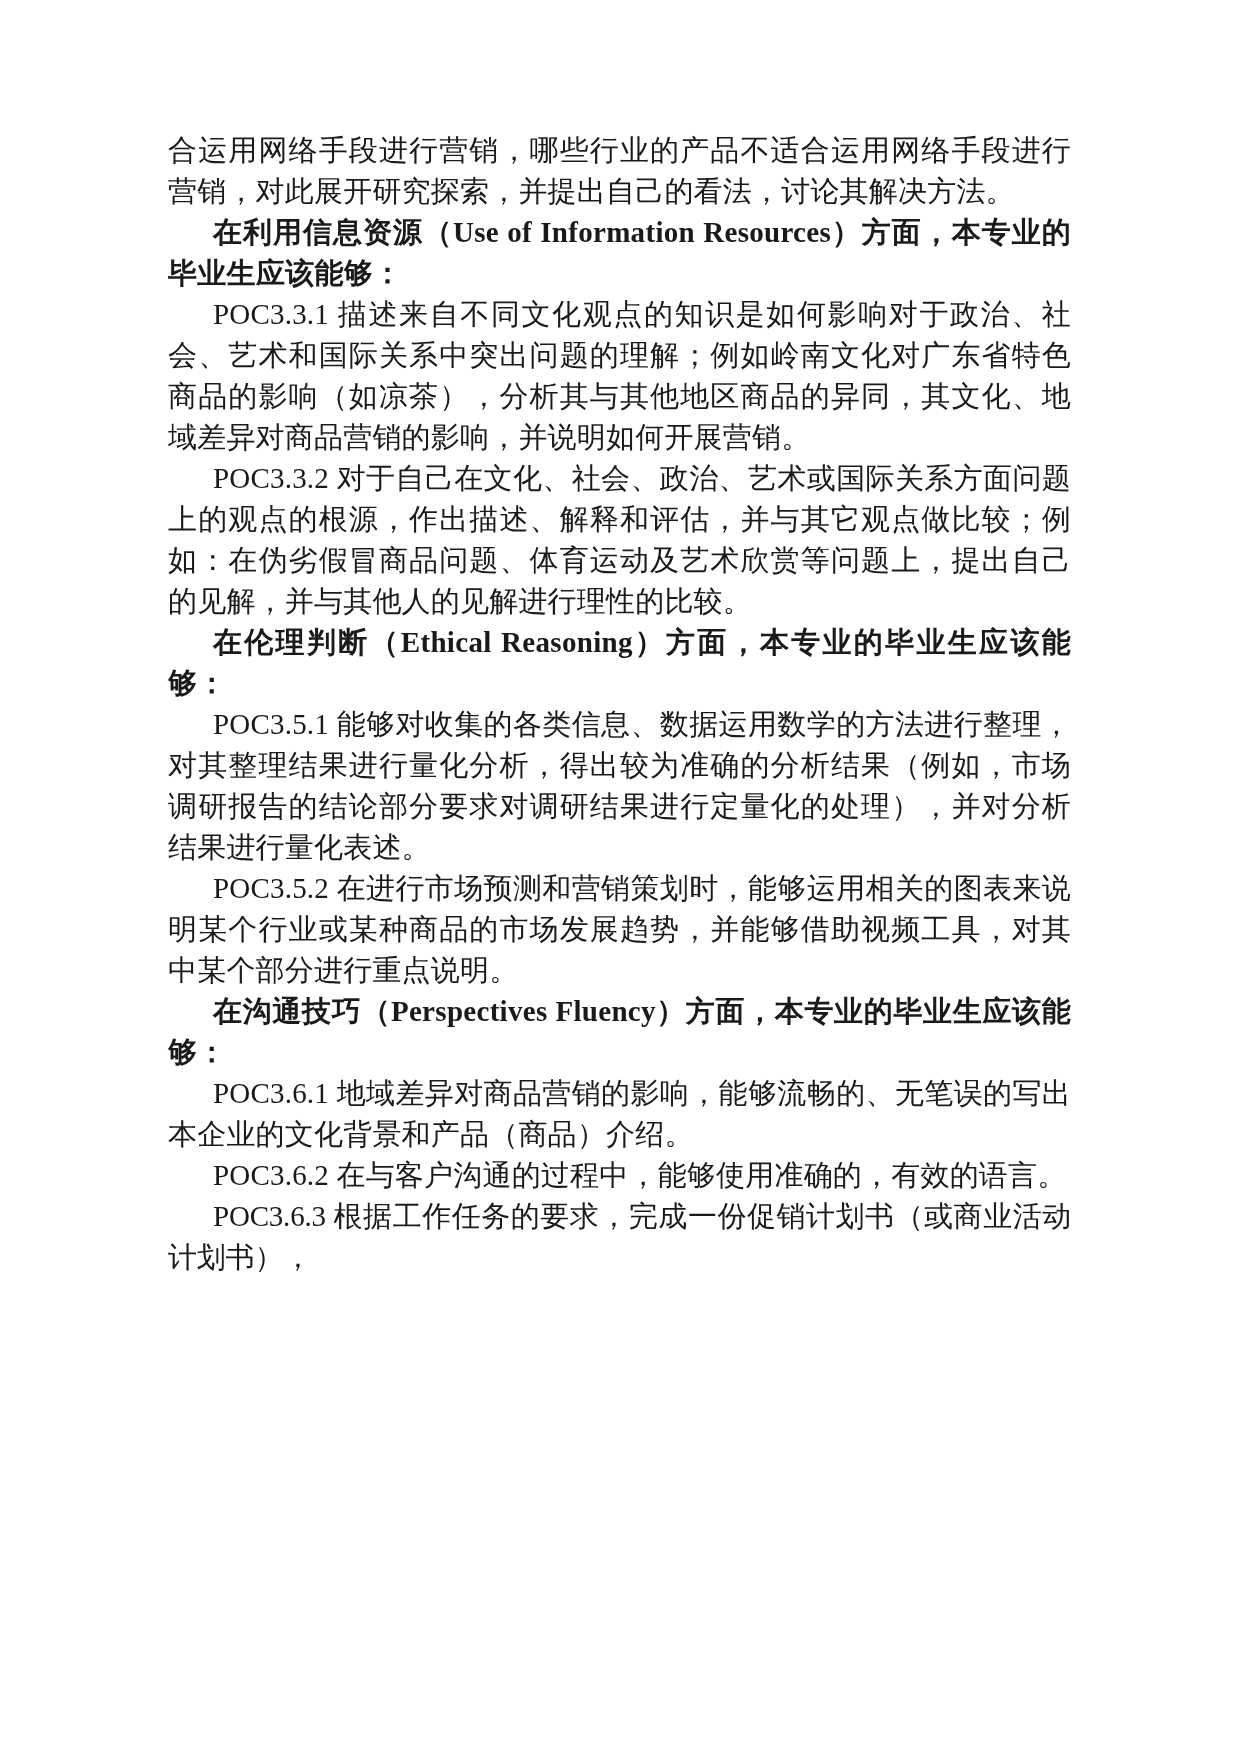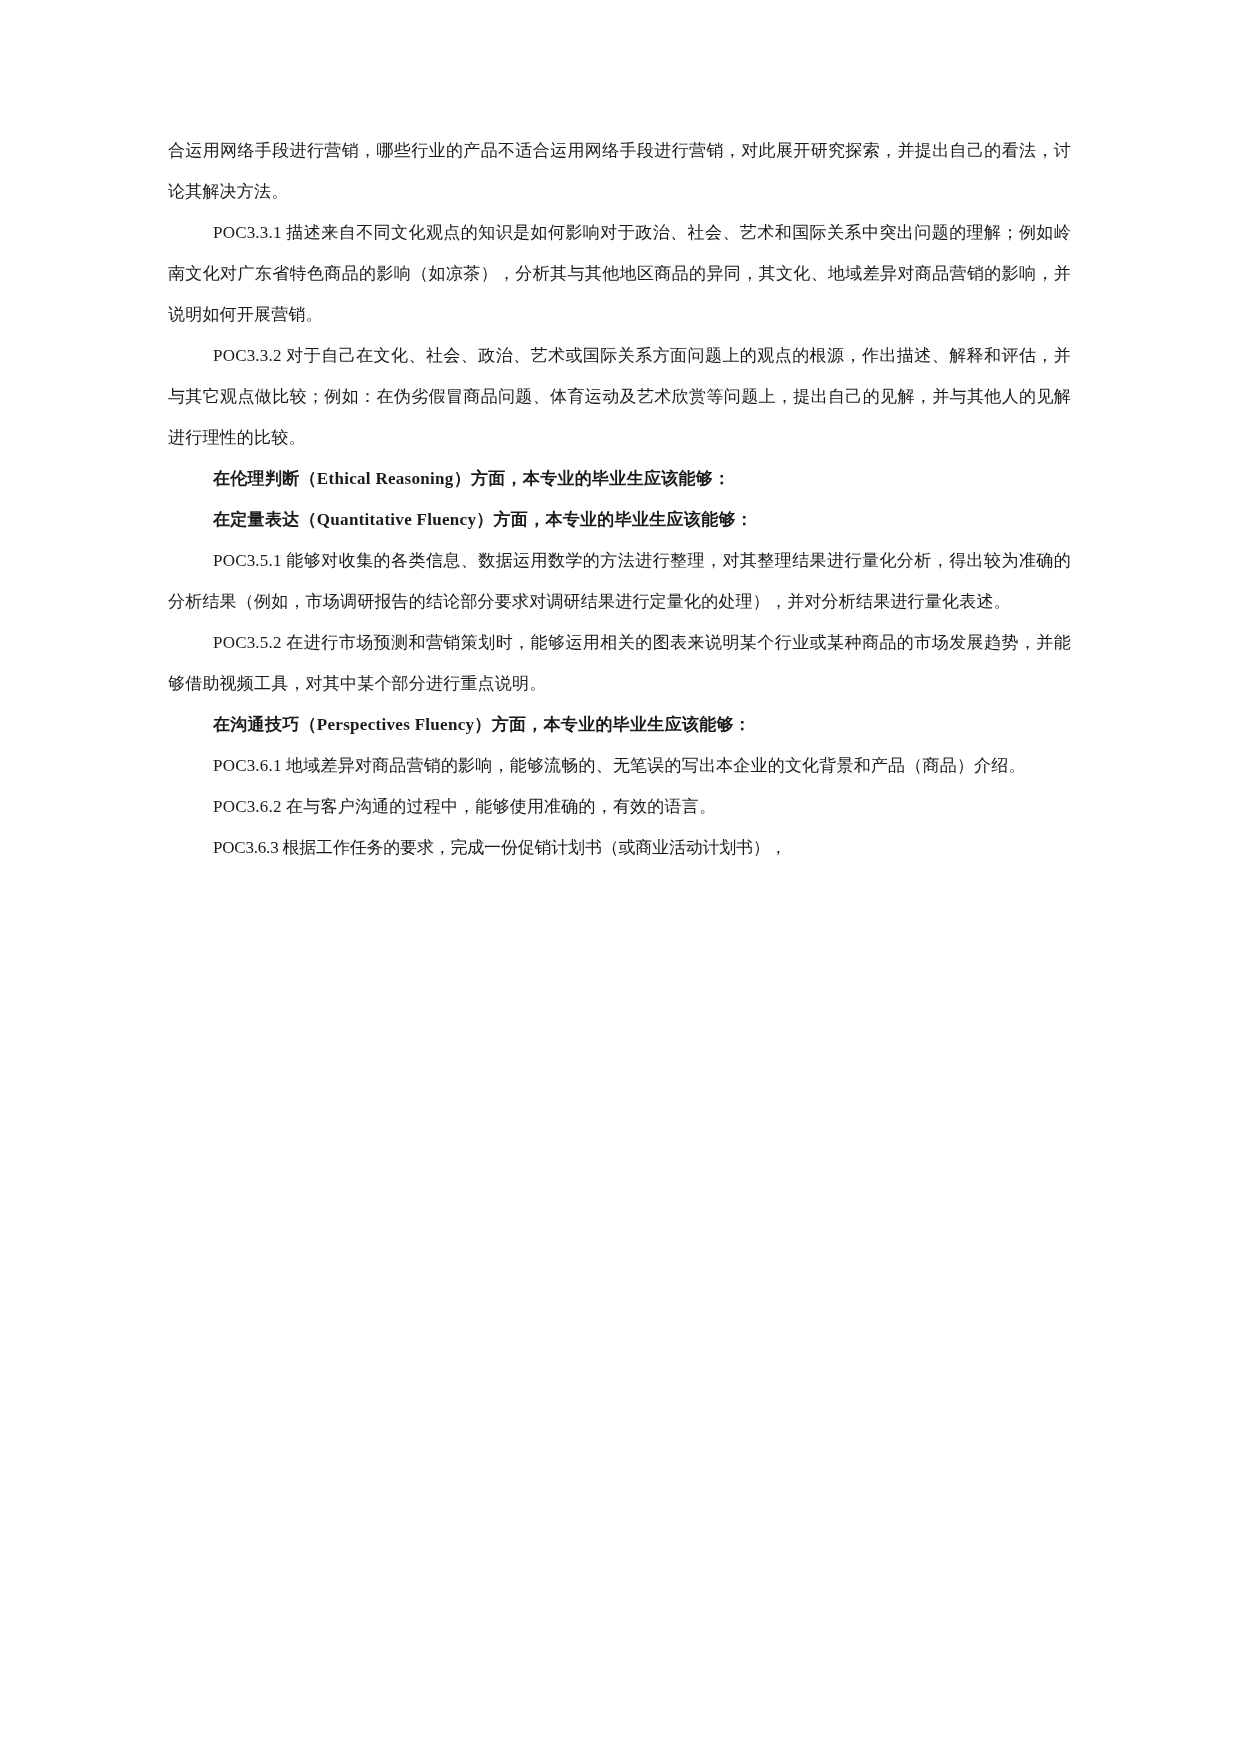--- a/index.html
+++ b/index.html
@@ -16,21 +16,21 @@
     padding: 130px 168px 0 168px;
     font-family: "Liberation Serif", "DejaVu Serif", serif;
     color: #1a1a1a;
     overflow: hidden;
   }
   .doc-body {
     width: 903px;
   }
   p {
     margin: 0 0 0 0;
-    font-size: 17px;
+    font-size: 29px;
     line-height: 41px;
     text-align: justify;
     text-justify: inter-ideograph;
     letter-spacing: 0.2px;
   }
   p.indent {
     text-indent: 45px;
   }
   p.heading {
     font-weight: bold;
@@ -45,31 +45,31 @@
   }
 </style>
 </head>
 <body>
 
 <div class="page">
   <div class="doc-body">
 
     <p class="noindent">合运用网络手段进行营销，哪些行业的产品不适合运用网络手段进行营销，对此展开研究探索，并提出自己的看法，讨论其解决方法。</p>
 
+    <p class="heading">在利用信息资源（Use of Information Resources）方面，本专业的毕业生应该能够：</p>
 
 
 
     <p class="indent">POC3.3.1 描述来自不同文化观点的知识是如何影响对于政治、社会、艺术和国际关系中突出问题的理解；例如岭南文化对广东省特色商品的影响（如凉茶），分析其与其他地区商品的异同，其文化、地域差异对商品营销的影响，并说明如何开展营销。</p>
 
     <p class="indent">POC3.3.2 对于自己在文化、社会、政治、艺术或国际关系方面问题上的观点的根源，作出描述、解释和评估，并与其它观点做比较；例如：在伪劣假冒商品问题、体育运动及艺术欣赏等问题上，提出自己的见解，并与其他人的见解进行理性的比较。</p>
 
     <p class="heading">在伦理判断（Ethical Reasoning）方面，本专业的毕业生应该能够：</p>
 
 
-    <p class="heading">在定量表达（Quantitative Fluency）方面，本专业的毕业生应该能够：</p>
 
     <p class="indent">POC3.5.1 能够对收集的各类信息、数据运用数学的方法进行整理，对其整理结果进行量化分析，得出较为准确的分析结果（例如，市场调研报告的结论部分要求对调研结果进行定量化的处理），并对分析结果进行量化表述。</p>
 
     <p class="indent">POC3.5.2 在进行市场预测和营销策划时，能够运用相关的图表来说明某个行业或某种商品的市场发展趋势，并能够借助视频工具，对其中某个部分进行重点说明。</p>
 
     <p class="heading">在沟通技巧（Perspectives Fluency）方面，本专业的毕业生应该能够：</p>
 
     <p class="indent">POC3.6.1 地域差异对商品营销的影响，能够流畅的、无笔误的写出本企业的文化背景和产品（商品）介绍。</p>
 
     <p class="indent">POC3.6.2 在与客户沟通的过程中，能够使用准确的，有效的语言。</p>

